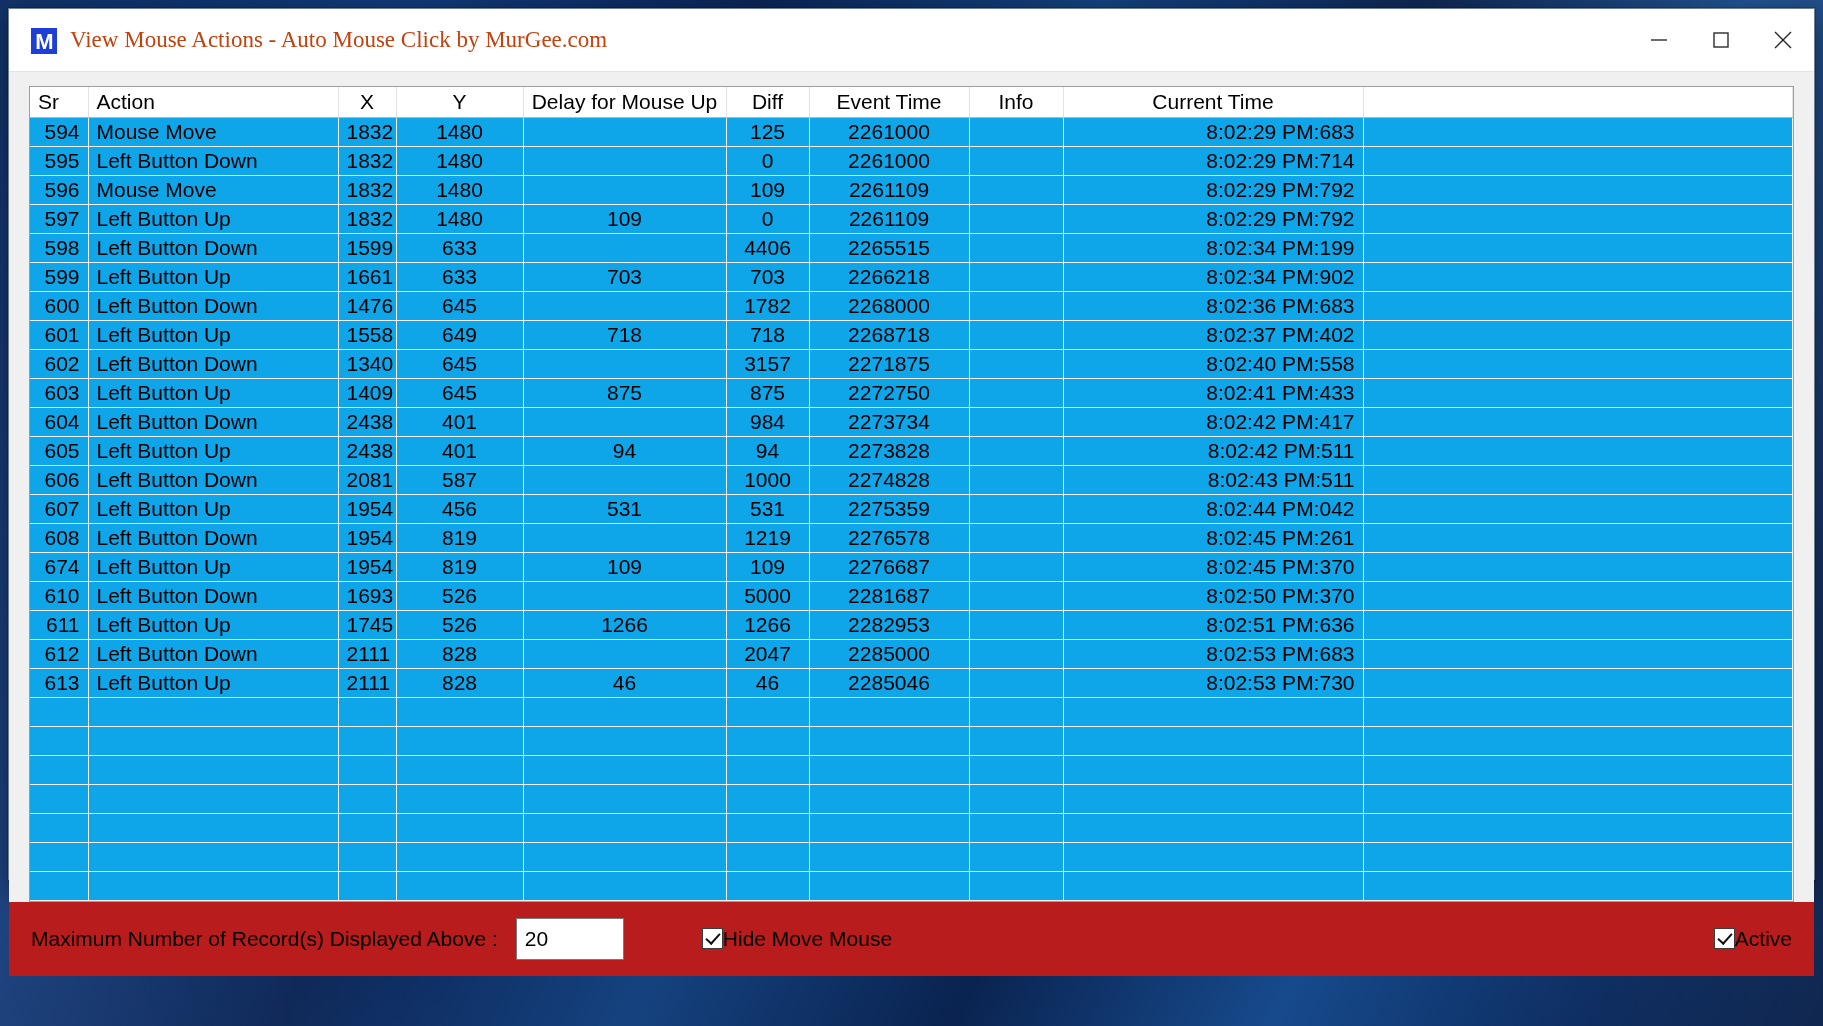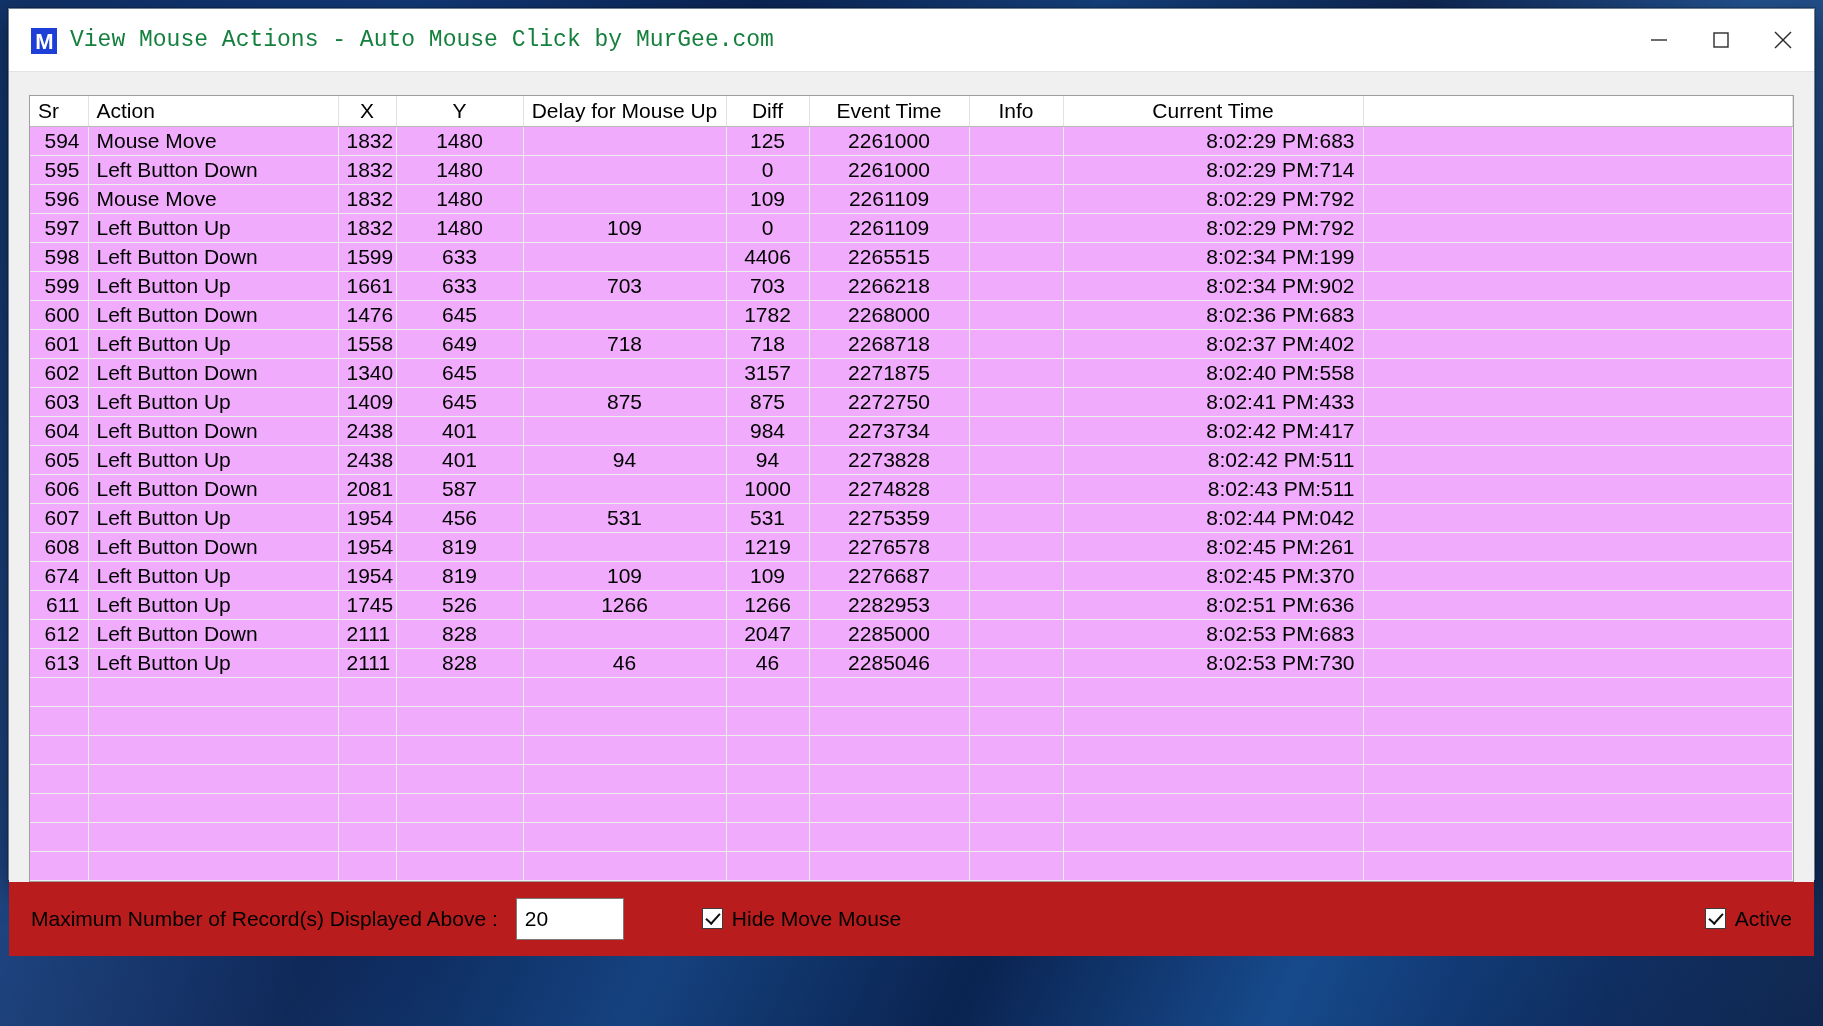--- a/index.html
+++ b/index.html
@@ -78,23 +78,23 @@
     color: #ffffff;
     width: 26px;
     height: 26px;
     font-family: "Liberation Sans", sans-serif;
     font-size: 22px;
     line-height: 27px;
     font-weight: bold;
   }
   .title-text {
     font-size: 23px;
-    color: #15803d;
+    color: #c2410c;
     white-space: nowrap;
-    font-family: Liberation Mono, monospace;
+    font-family: Liberation Serif, serif;
   }
   .win-controls {
     margin-left: auto;
     display: flex;
     height: 100%;
   }
   .win-btn {
     width: 62px;
     height: 100%;
     display: flex;
@@ -108,25 +108,24 @@
   .content {
     flex: 1;
     padding: 14px 20px 0 20px;
     display: flex;
     flex-direction: column;
     box-sizing: border-box;
     background: #f0f0f0;
   }
   .grid-wrap {
     flex: 1;
-    background: #f0abfc;
+    background: #0ea5e9;
     border: 1px solid #9e9e9e;
     overflow: hidden;
     position: relative;
-    margin-top: 9px;
   }
   table.grid {
     width: 100%;
     border-collapse: collapse;
     table-layout: fixed;
     font-size: 21px;
     color: #000000;
   }
   table.grid th {
     font-weight: normal;
@@ -193,21 +192,20 @@
     font-size: 21px;
     font-family: "Liberation Sans", sans-serif;
     color: #000;
     padding: 0 8px;
     box-sizing: border-box;
     outline: none;
   }
   .check-group {
     display: flex;
     align-items: center;
-    gap: 9px;
     margin-left: 78px;
     white-space: nowrap;
   }
   .check-group.right { margin-left: auto; padding-left: 20px; }
   .checkbox {
     width: 21px;
     height: 21px;
     border: 1px solid #3c3c3c;
     background: #ffffff;
     position: relative;
@@ -480,20 +478,32 @@
               <td class="c-num">1954</td>
               <td class="c-num">819</td>
               <td class="c-num">109</td>
               <td class="c-num">109</td>
               <td class="c-num">2276687</td>
               <td class="c-num"></td>
               <td class="c-right">8:02:45 PM:370</td>
               <td class="c-empty"></td>
             </tr>
             <tr>
+              <td class="c-sr">610</td>
+              <td class="c-action">Left Button Down</td>
+              <td class="c-num">1693</td>
+              <td class="c-num">526</td>
+              <td class="c-num"></td>
+              <td class="c-num">5000</td>
+              <td class="c-num">2281687</td>
+              <td class="c-num"></td>
+              <td class="c-right">8:02:50 PM:370</td>
+              <td class="c-empty"></td>
+            </tr>
+            <tr>
               <td class="c-sr">611</td>
               <td class="c-action">Left Button Up</td>
               <td class="c-num">1745</td>
               <td class="c-num">526</td>
               <td class="c-num">1266</td>
               <td class="c-num">1266</td>
               <td class="c-num">2282953</td>
               <td class="c-num"></td>
               <td class="c-right">8:02:51 PM:636</td>
               <td class="c-empty"></td>

